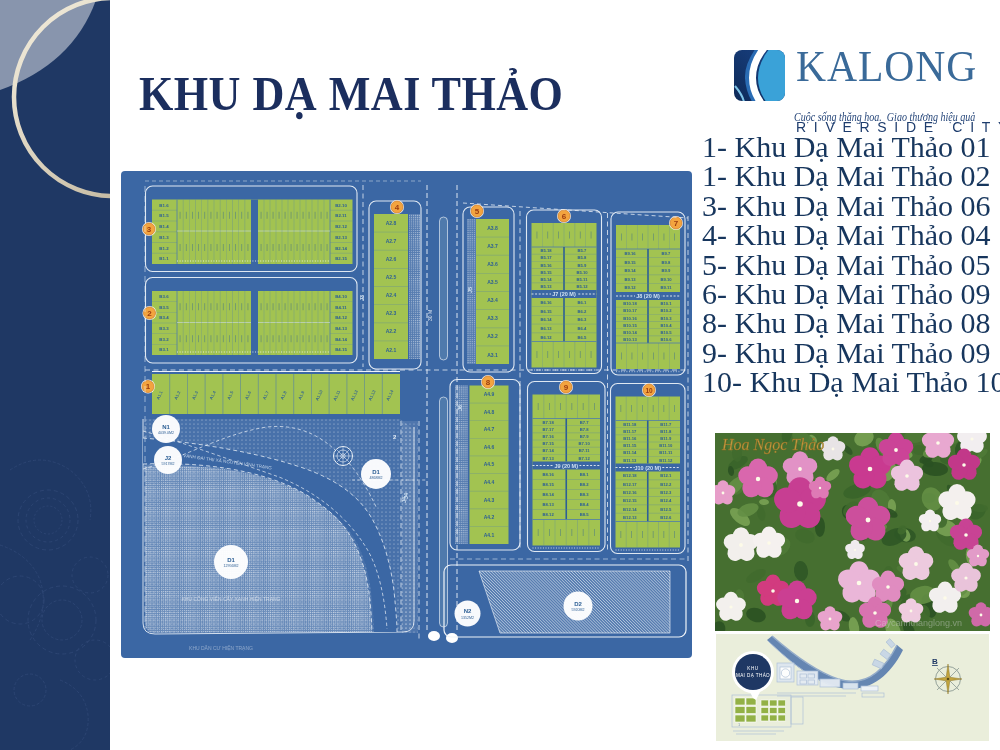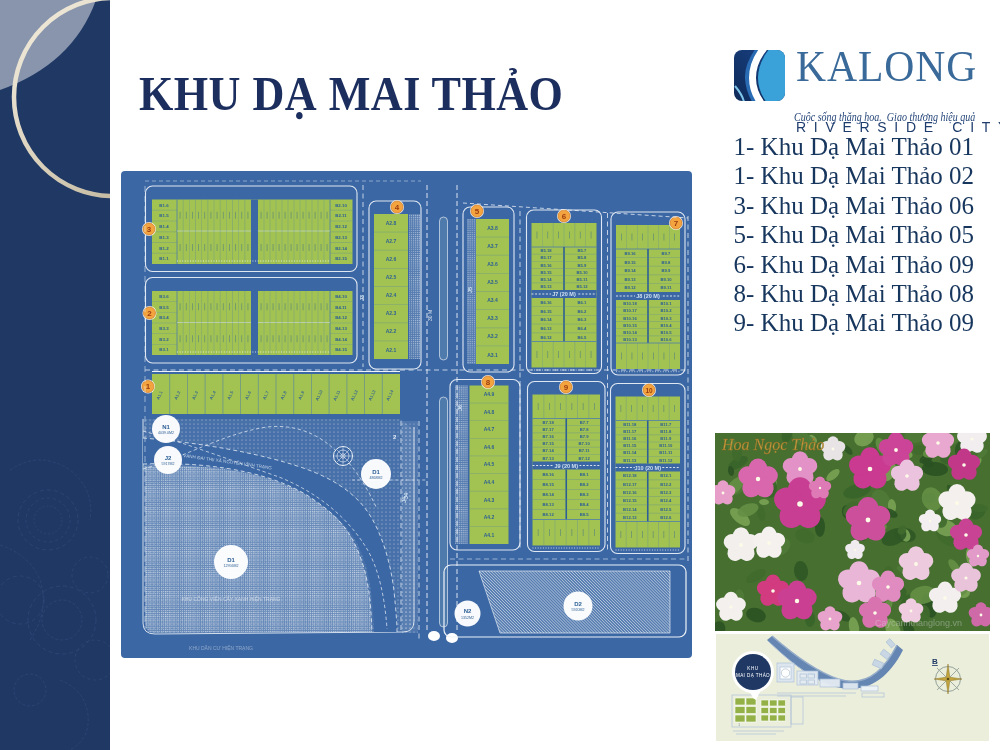--- a/index.html
+++ b/index.html
@@ -66,28 +66,30 @@
 <div class="abs" style="left:796px;top:40px;display:inline-block;font-family:'Liberation Serif',serif;
 font-size:45px;color:#3a6a99;letter-spacing:1px;white-space:nowrap;transform:scaleX(0.925);transform-origin:0 0;">KALONG</div>
 
 <div class="abs" style="left:796px;top:91px;width:182px;font-size:14px;color:#1d3c6d;
 letter-spacing:7.7px;white-space:nowrap;font-weight:normal;margin-top:28px;">RIVERSIDE CITY</div>
 
 <div class="abs" style="left:794px;top:109px;display:inline-block;font-family:'Liberation Serif',serif;
 font-style:italic;font-size:13px;color:#27477a;white-space:nowrap;transform:scaleX(0.77);transform-origin:0 0;">Cuộc sống thăng hoa.&nbsp; Giao thương hiệu quả</div>
 
 <div class="abs" style="left:702px;top:132px;width:272px;text-align:right;
-font-family:'Liberation Serif',serif;font-size:25px;color:#17365d;line-height:29.4px;white-space:nowrap;">
+font-family:'Liberation Serif',serif;font-size:30px;color:#17365d;line-height:29.4px;white-space:nowrap;">
 <div>1- Khu Dạ Mai Thảo 01</div>
 <div>1- Khu Dạ Mai Thảo 02</div>
 <div>3- Khu Dạ Mai Thảo 06</div>
+<div>4- Khu Dạ Mai Thảo 04</div>
 <div>5- Khu Dạ Mai Thảo 05</div>
 <div>6- Khu Dạ Mai Thảo 09</div>
 <div>8- Khu Dạ Mai Thảo 08</div>
 <div>9- Khu Dạ Mai Thảo 09</div>
+<div>10- Khu Dạ Mai Thảo 10</div>
 </div>
 
 <svg class="abs" style="left:121px;top:171px;" width="571" height="487" viewBox="0 0 571 487">
 <rect x="0" y="0" width="571" height="487" rx="4" fill="#3b67a4"></rect>
 <defs>
 <pattern id="dots" width="4" height="4" patternUnits="userSpaceOnUse">
 <circle cx="1" cy="1" r="0.62" fill="#ffffff" opacity="0.72"></circle>
 </pattern>
 <pattern id="hatch" width="4" height="4" patternUnits="userSpaceOnUse" patternTransform="rotate(45)">
 <rect width="4" height="4" fill="none"></rect>

